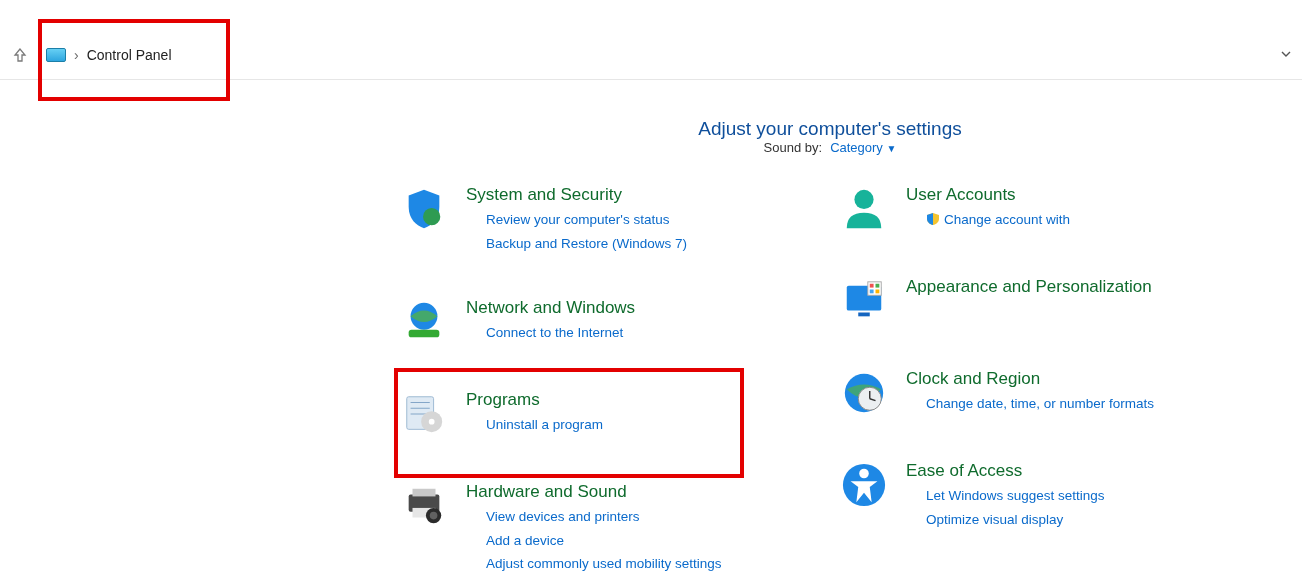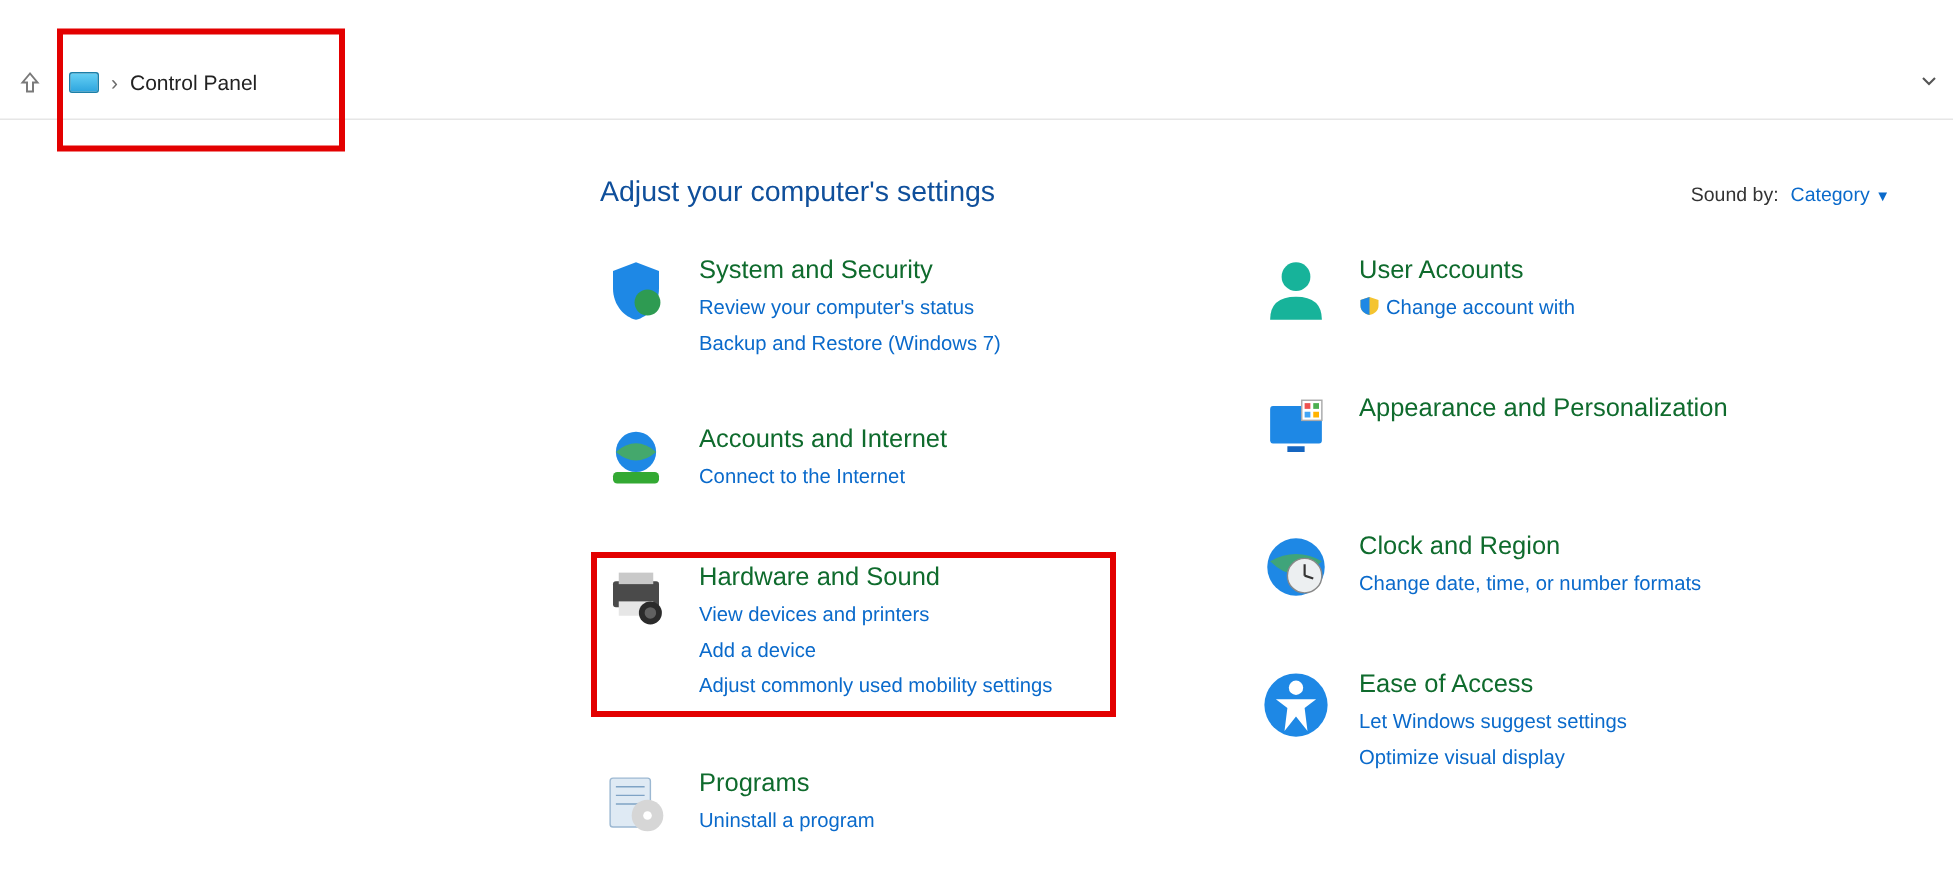--- a/index.html
+++ b/index.html
@@ -59,20 +59,21 @@
   .content {
     padding: 38px 20px 20px 400px;
     position: relative;
   }
   .heading-row {
     display: flex;
     align-items: center;
     justify-content: space-between;
     width: 860px;
     margin-bottom: 30px;
+    flex-direction: column;
   }
   .main-heading {
     color: #0f4f9b;
     font-size: 19px;
     font-weight: 400;
   }
   .viewby { color: #333; font-size: 13px; display: flex; align-items: center; gap: 8px;}
   .viewby-val { color: #0a6acb; cursor: pointer; }
   .viewby-caret { color: #0a6acb; font-size: 10px; }
 
@@ -100,20 +101,21 @@
     font-size: 17px;
     font-weight: 400;
     cursor: pointer;
     margin-bottom: 2px;
   }
   .cat-link {
     color: #0a6acb;
     font-size: 13.5px;
     cursor: pointer;
     line-height: 1.6;
+    margin-left: 20px;
   }
   .shield {
     width: 14px; height: 14px;
     display: inline-block;
     margin-right: 4px;
     vertical-align: -2px;
   }
 </style>
 </head>
 <body>
@@ -170,57 +172,57 @@
 
       <div class="category">
         <div class="cat-icon">
           <svg width="46" height="46" viewBox="0 0 48 48">
               <circle cx="24" cy="18" r="14" fill="#1e88e5"></circle>
               <path d="M10 18 Q24 6 38 18 Q24 30 10 18" fill="#4db04d" opacity="0.8"></path>
               <rect x="8" y="32" width="32" height="8" rx="3" fill="#33a933"></rect>
             </svg>
         </div>
         <div class="cat-body">
-          <div class="cat-title">Accounts and Internet</div>
+          <div class="cat-title">Network and Windows</div>
           <div class="cat-link">Connect to the Internet</div>
-        </div>
-      </div>
-
-      <div class="category">
-        <div class="cat-icon">
-          <svg width="46" height="46" viewBox="0 0 48 48">
-              <rect x="8" y="12" width="32" height="18" rx="2" fill="#4a4a4a"></rect>
-              <rect x="12" y="6" width="24" height="8" fill="#c9c9c9"></rect>
-              <rect x="12" y="26" width="24" height="10" fill="#e6e6e6"></rect>
-              <circle cx="34" cy="34" r="8" fill="#2b2b2b"></circle>
-              <circle cx="34" cy="34" r="4" fill="#616161"></circle>
-            </svg>
-        </div>
-        <div class="cat-body">
-          <div class="cat-title">Hardware and Sound</div>
-          <div class="cat-link">View devices and printers</div>
-          <div class="cat-link">Add a device</div>
-          <div class="cat-link">Adjust commonly used mobility settings</div>
         </div>
       </div>
 
       <div class="category">
         <div class="cat-icon">
           <svg width="46" height="46" viewBox="0 0 48 48">
               <rect x="6" y="6" width="28" height="34" rx="2" fill="#dfeaf4" stroke="#9cb8d2"></rect>
               <line x1="10" y1="12" x2="30" y2="12" stroke="#7fa3c5"></line>
               <line x1="10" y1="18" x2="30" y2="18" stroke="#7fa3c5"></line>
               <line x1="10" y1="24" x2="30" y2="24" stroke="#7fa3c5"></line>
               <circle cx="32" cy="32" r="11" fill="#d6d6d6"></circle>
               <circle cx="32" cy="32" r="3" fill="#fff"></circle>
             </svg>
         </div>
         <div class="cat-body">
           <div class="cat-title">Programs</div>
           <div class="cat-link">Uninstall a program</div>
+        </div>
+      </div>
+
+      <div class="category">
+        <div class="cat-icon">
+          <svg width="46" height="46" viewBox="0 0 48 48">
+              <rect x="8" y="12" width="32" height="18" rx="2" fill="#4a4a4a"></rect>
+              <rect x="12" y="6" width="24" height="8" fill="#c9c9c9"></rect>
+              <rect x="12" y="26" width="24" height="10" fill="#e6e6e6"></rect>
+              <circle cx="34" cy="34" r="8" fill="#2b2b2b"></circle>
+              <circle cx="34" cy="34" r="4" fill="#616161"></circle>
+            </svg>
+        </div>
+        <div class="cat-body">
+          <div class="cat-title">Hardware and Sound</div>
+          <div class="cat-link">View devices and printers</div>
+          <div class="cat-link">Add a device</div>
+          <div class="cat-link">Adjust commonly used mobility settings</div>
         </div>
       </div>
 
     </div>
 
     <div class="col col-right">
 
       <div class="category">
         <div class="cat-icon">
           <svg width="46" height="46" viewBox="0 0 48 48">

